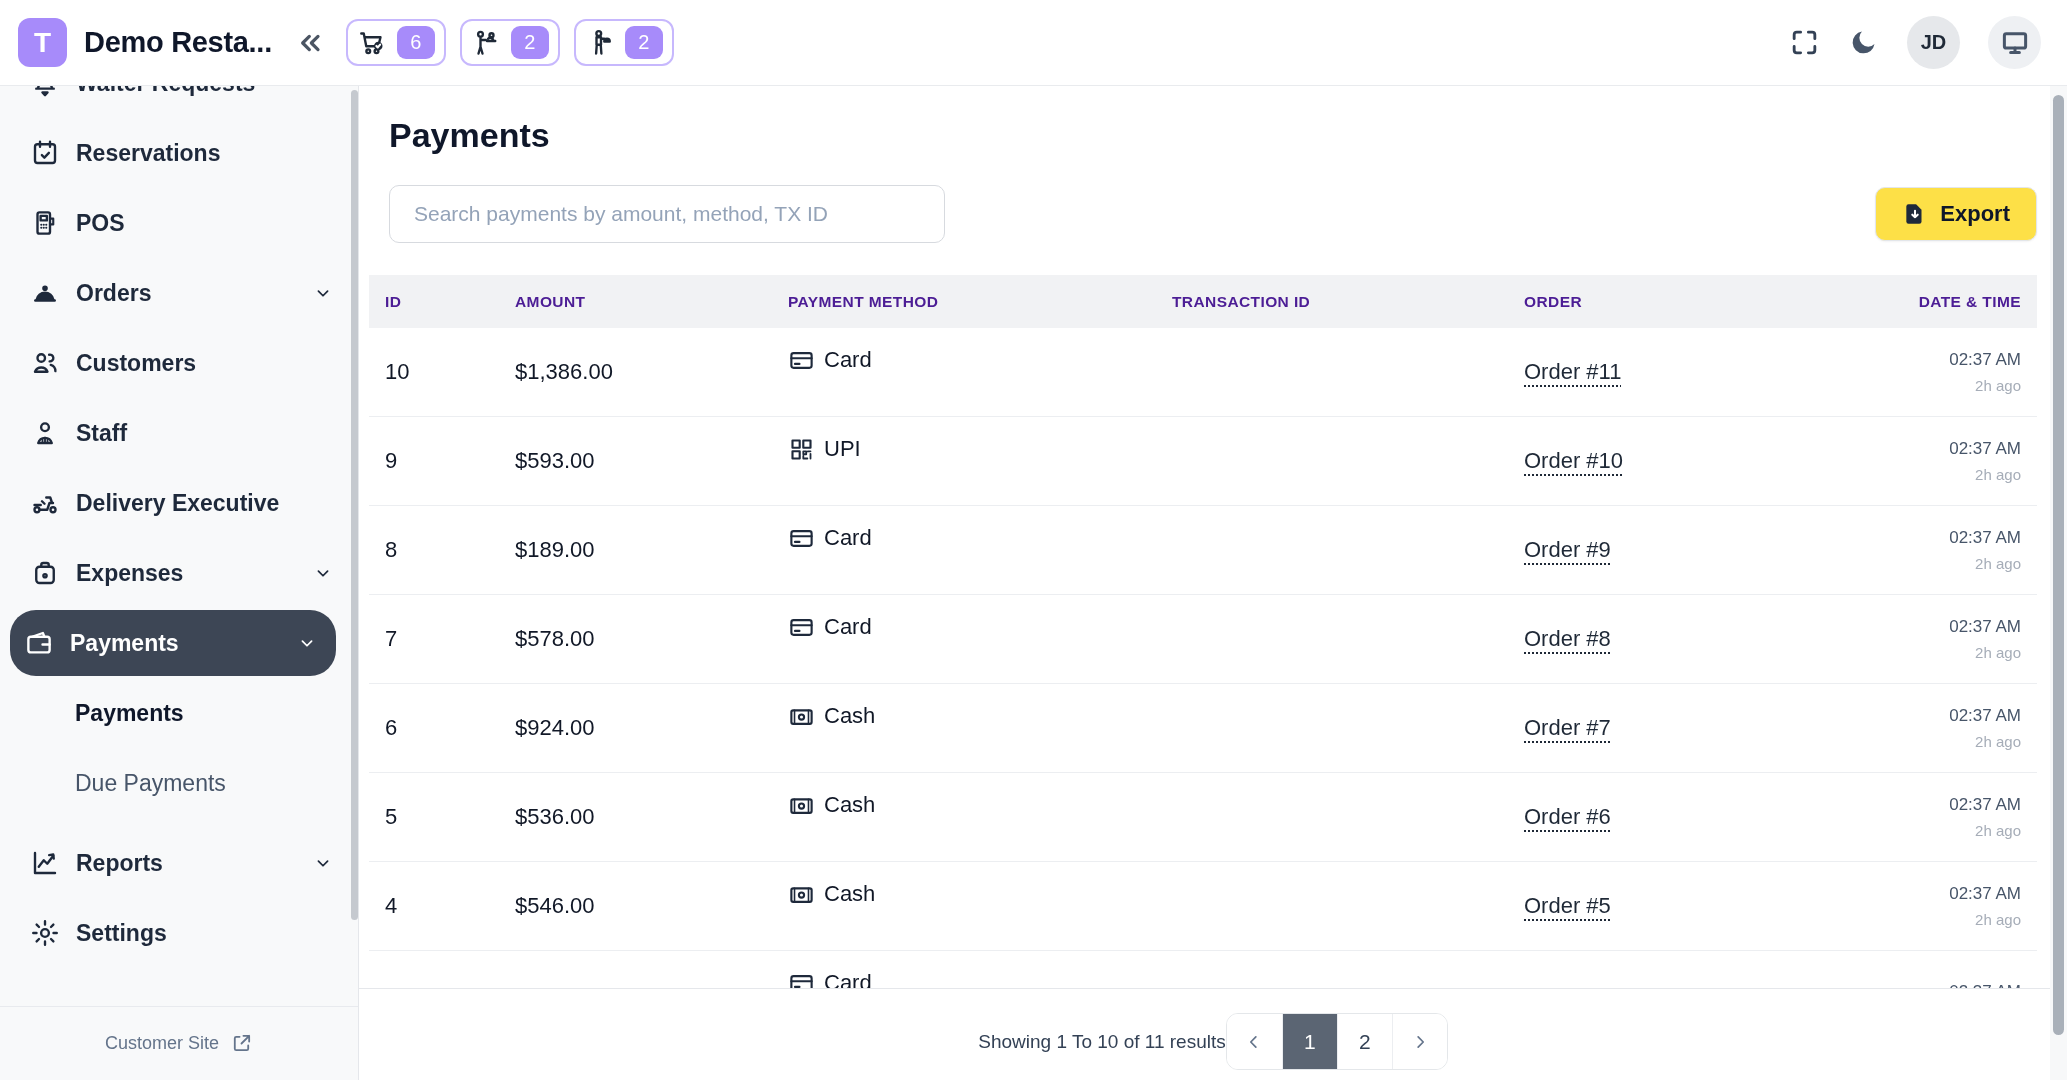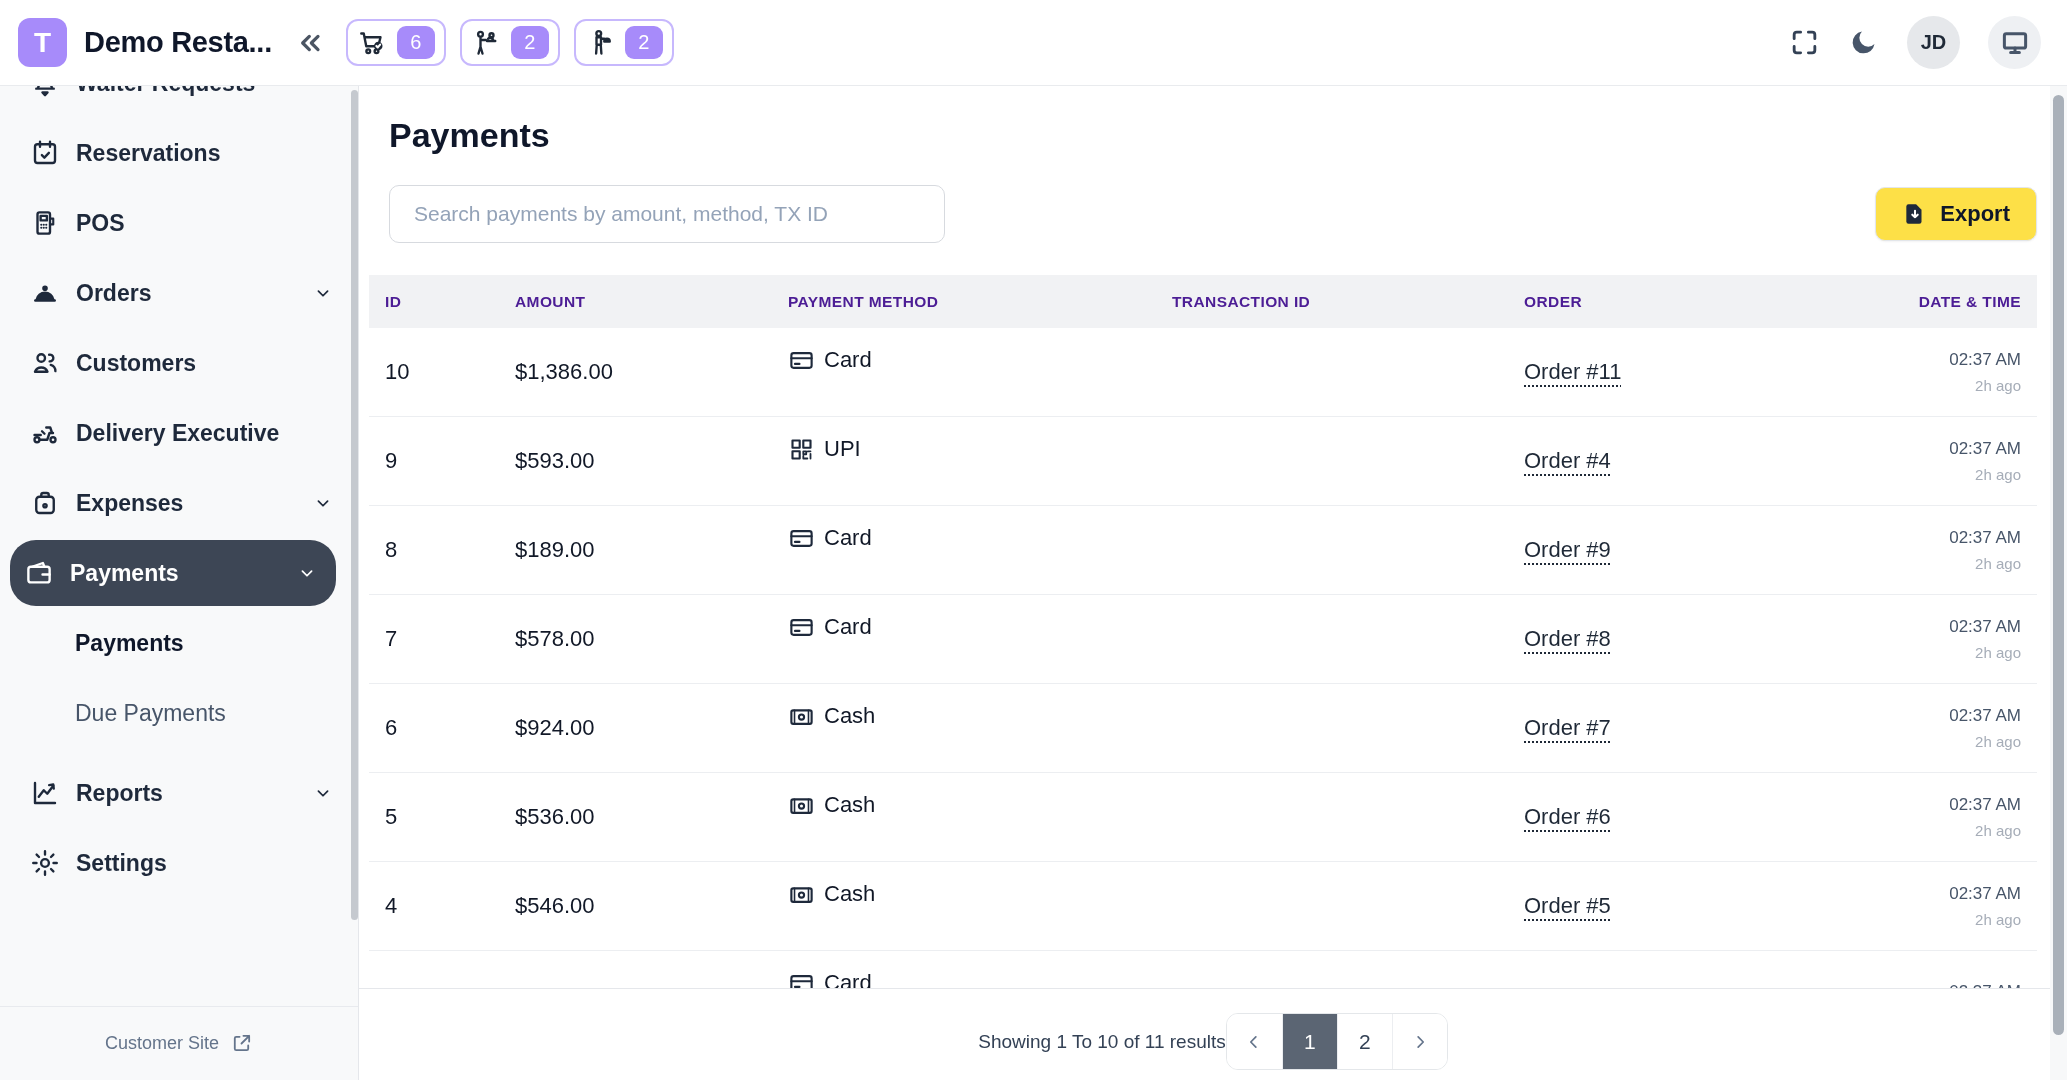--- a/index.html
+++ b/index.html
@@ -216,20 +216,30 @@
               <svg viewBox="0 0 24 24" fill="none" stroke="currentColor" stroke-width="1.9" stroke-linecap="round" stroke-linejoin="round">
                 <circle cx="9" cy="8" r="3"></circle>
                 <path d="M4 19a5.4 5.4 0 0 1 10 0zM15.3 5.4a2.7 2.7 0 1 1 .4 5.3M16.6 13.5a5.2 5.2 0 0 1 3.7 5"></path>
               </svg>
             </span>
             <span>Customers</span>
           </div>
           <div class="side-item">
             <span class="mi">
               <svg viewBox="0 0 24 24" fill="none" stroke="currentColor" stroke-width="1.9" stroke-linecap="round" stroke-linejoin="round">
+                <circle cx="12" cy="7.4" r="3.1"></circle>
+                <path d="M6.6 20a5.6 5.6 0 0 1 10.8 0z"></path>
+                <path d="M10 16.8v3M12 15.7v4M14 16.8v3" stroke-width="1.5"></path>
+              </svg>
+            </span>
+            <span>Staff</span>
+          </div>
+          <div class="side-item">
+            <span class="mi">
+              <svg viewBox="0 0 24 24" fill="none" stroke="currentColor" stroke-width="1.9" stroke-linecap="round" stroke-linejoin="round">
                 <circle cx="5.6" cy="17.4" r="2"></circle>
                 <circle cx="18.4" cy="17.4" r="2"></circle>
                 <path d="M7.6 17.4h6.2l1.8-5.4h2.8M13 7.6h3.2l1.4 4.2M3.6 13.6h5M9.6 10.6l2 2"></path>
               </svg>
             </span>
             <span>Delivery Executive</span>
           </div>
           <div class="side-item">
             <span class="mi">
               <svg viewBox="0 0 24 24" fill="none" stroke="currentColor" stroke-width="1.9" stroke-linecap="round" stroke-linejoin="round">
@@ -355,21 +365,21 @@
                     <svg viewBox="0 0 24 24" fill="none" stroke="currentColor" stroke-width="1.9" stroke-linecap="round" stroke-linejoin="round">
                       <rect x="4" y="4" width="6.4" height="6.4"></rect>
                       <rect x="13.6" y="4" width="6.4" height="6.4"></rect>
                       <rect x="4" y="13.6" width="6.4" height="6.4"></rect>
                       <path d="M13.6 13.6h2.6v2.6h-2.6zM17.6 13.6h2.4M20 15.8V20M13.6 17.6V20h3.6" stroke-width="1.6"></path>
                     </svg>
                   </span>
                   <span>UPI</span>
                 </div>
                 <div class="td"></div>
-                <div class="td"><span class="order-link">Order #4</span></div>
+                <div class="td"><span class="order-link">Order #10</span></div>
                 <div class="td datetime">
                   <div class="dt-time">02:37 AM</div>
                   <div class="dt-ago">2h ago</div>
                 </div>
               </div>
               <div class="trow">
                 <div class="td">8</div>
                 <div class="td amount">$189.00</div>
                 <div class="td method">
                   <span>

